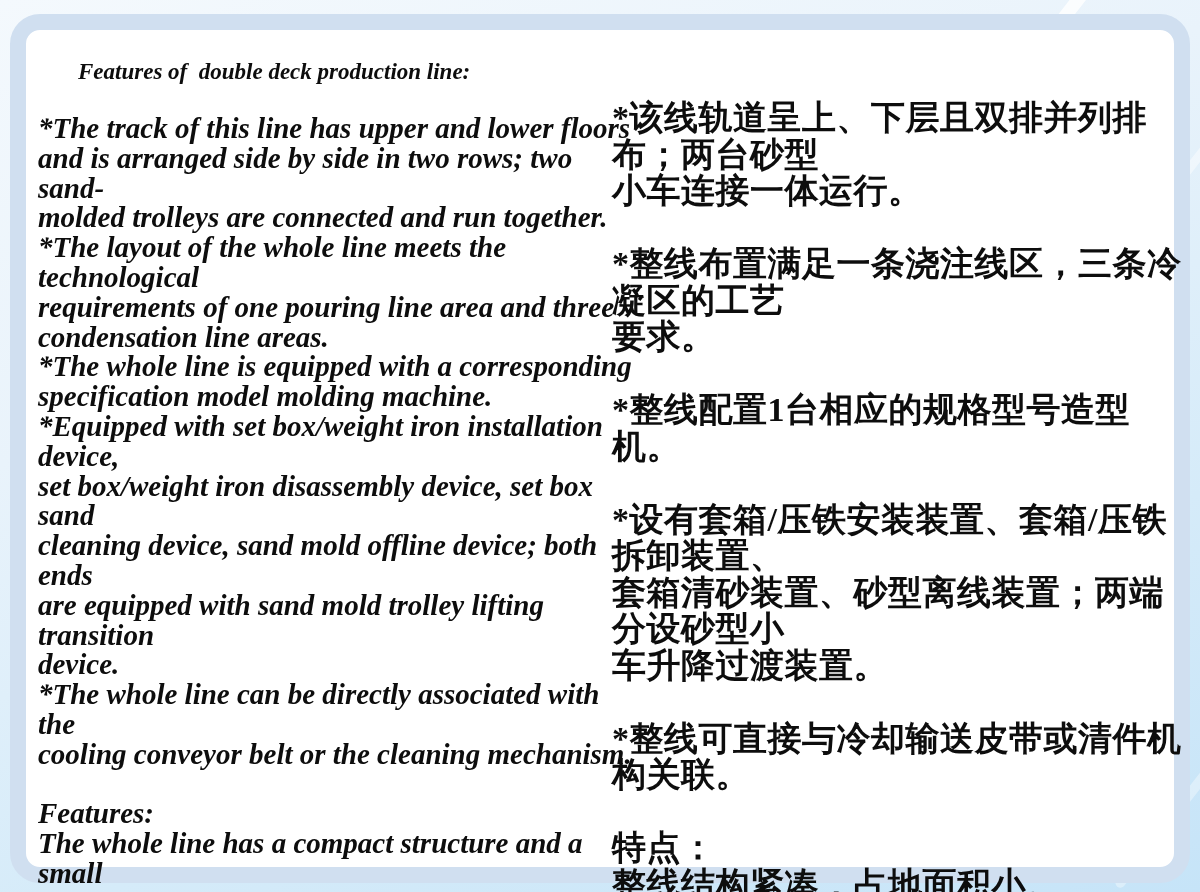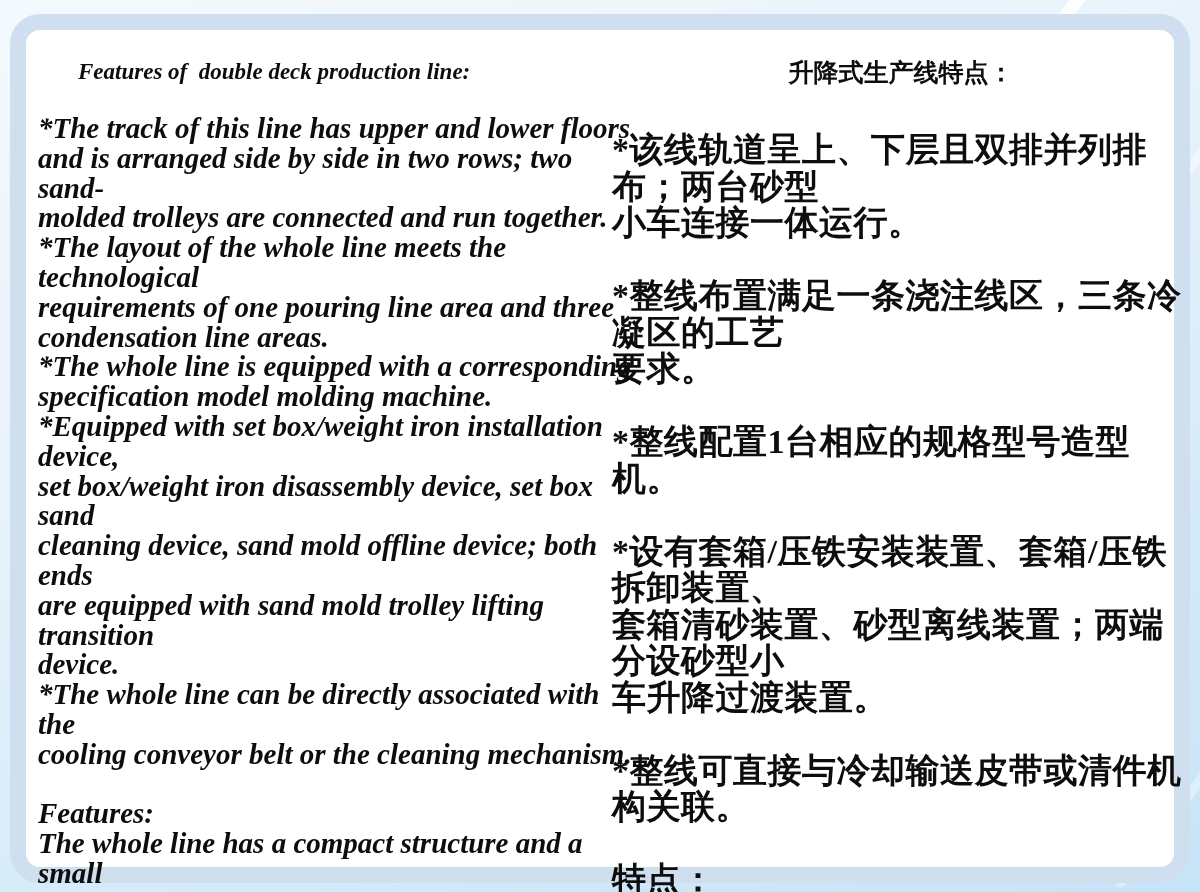--- a/index.html
+++ b/index.html
@@ -140,21 +140,20 @@
 The whole line has a compact structure and a small
 footprint.
 The arrangement of the multi-section condensation
 line area fully meets the requirements of the
 condensation process of product casting.
 Only one molding machine can be configured for one
 production line.</div>
     </div>
 
     <div class="col col-right">
-      <div class="zh-title">升降式生产线特点：</div>
       <div class="zh-body">*该线轨道呈上、下层且双排并列排布；两台砂型
 小车连接一体运行。
 
 *整线布置满足一条浇注线区，三条冷凝区的工艺
 要求。
 
 *整线配置1台相应的规格型号造型机。
 
 *设有套箱/压铁安装装置、套箱/压铁拆卸装置、
 套箱清砂装置、砂型离线装置；两端分设砂型小

